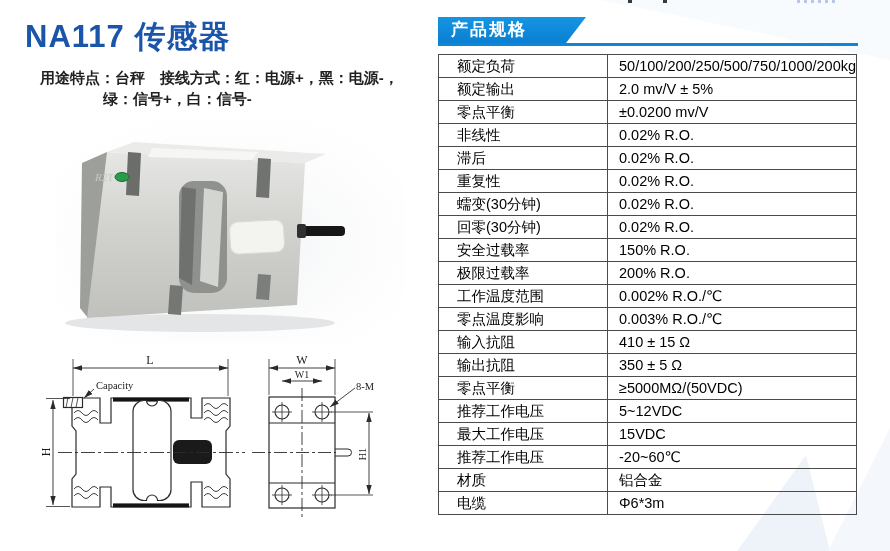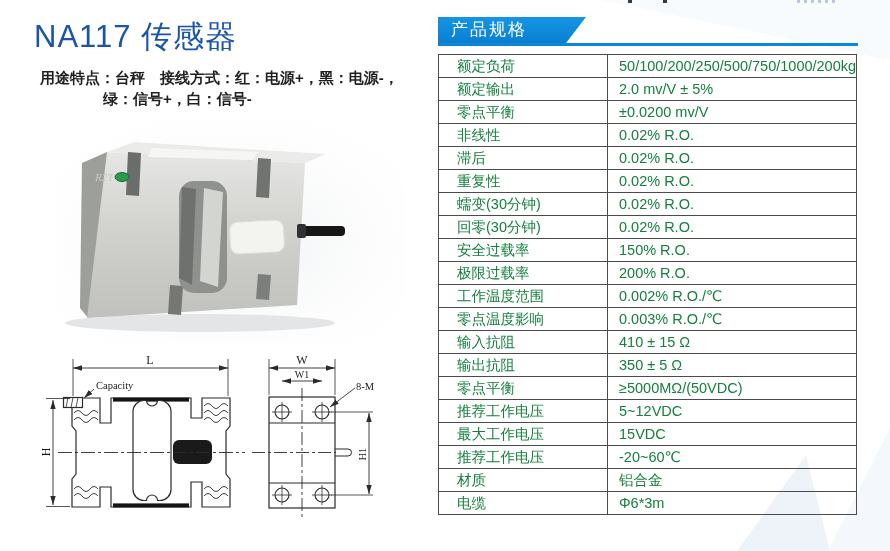--- a/index.html
+++ b/index.html
@@ -4,47 +4,47 @@
 <style>
   html,body{margin:0;padding:0;}
   body{
     width:890px;height:551px;position:relative;overflow:hidden;
     background:#ffffff;
     font-family:"Liberation Sans","DejaVu Sans",sans-serif;
   }
   .abs{position:absolute;}
   
   .page-title{
-    left:34px;top:16px;width:400px;
-    font-size:31px;font-weight:normal;color:#1b55a9;letter-spacing:1px;
+    left:25px;top:16px;width:400px;
+    font-size:31px;font-weight:bold;color:#1b55a9;letter-spacing:1px;
   }
   .page-subtitle{
     left:40px;top:67px;width:400px;
     font-size:15px;font-weight:bold;color:#1f1f1f;line-height:21px;
   }
   .page-subtitle .l2{padding-left:63px;}
   
   .spec-banner{
     left:438px;top:17px;width:148px;height:26px;
     background:linear-gradient(180deg,#1595e3,#0b7fd2);
     clip-path:polygon(0 0,100% 0,calc(100% - 20px) 100%,0 100%);
-    color:#ffffff;font-size:17px;font-weight:normal;letter-spacing:2px;
+    color:#ffffff;font-size:17px;font-weight:bold;letter-spacing:2px;
     line-height:26px;padding-left:13px;box-sizing:border-box;
   }
   .spec-underline{
     left:438px;top:43px;width:420px;height:3px;background:#0e86d8;
   }
   
   .spec-table{
     left:438px;top:54px;width:419px;height:461px;
     border-collapse:collapse;table-layout:fixed;
   }
   .spec-table td{
     border:1.5px solid #4b4b4b;
-    font-size:14.5px;color:#15803d;
+    font-size:14.5px;color:#000000;
     padding:0;vertical-align:middle;
     height:21px; 
     white-space:nowrap;overflow:hidden;
   }
   .spec-table td.c1{width:150px;padding-left:18px;}
   .spec-table td.c2{padding-left:11px;margin-top:20px;}
   
   .topmark{top:0;height:3px;background:#3a3a3a;width:4px;}
   .topdots{top:0;height:3px;width:38px;left:797px;
     background:repeating-linear-gradient(90deg,#b9c6e8 0 3px,transparent 3px 7px);}

